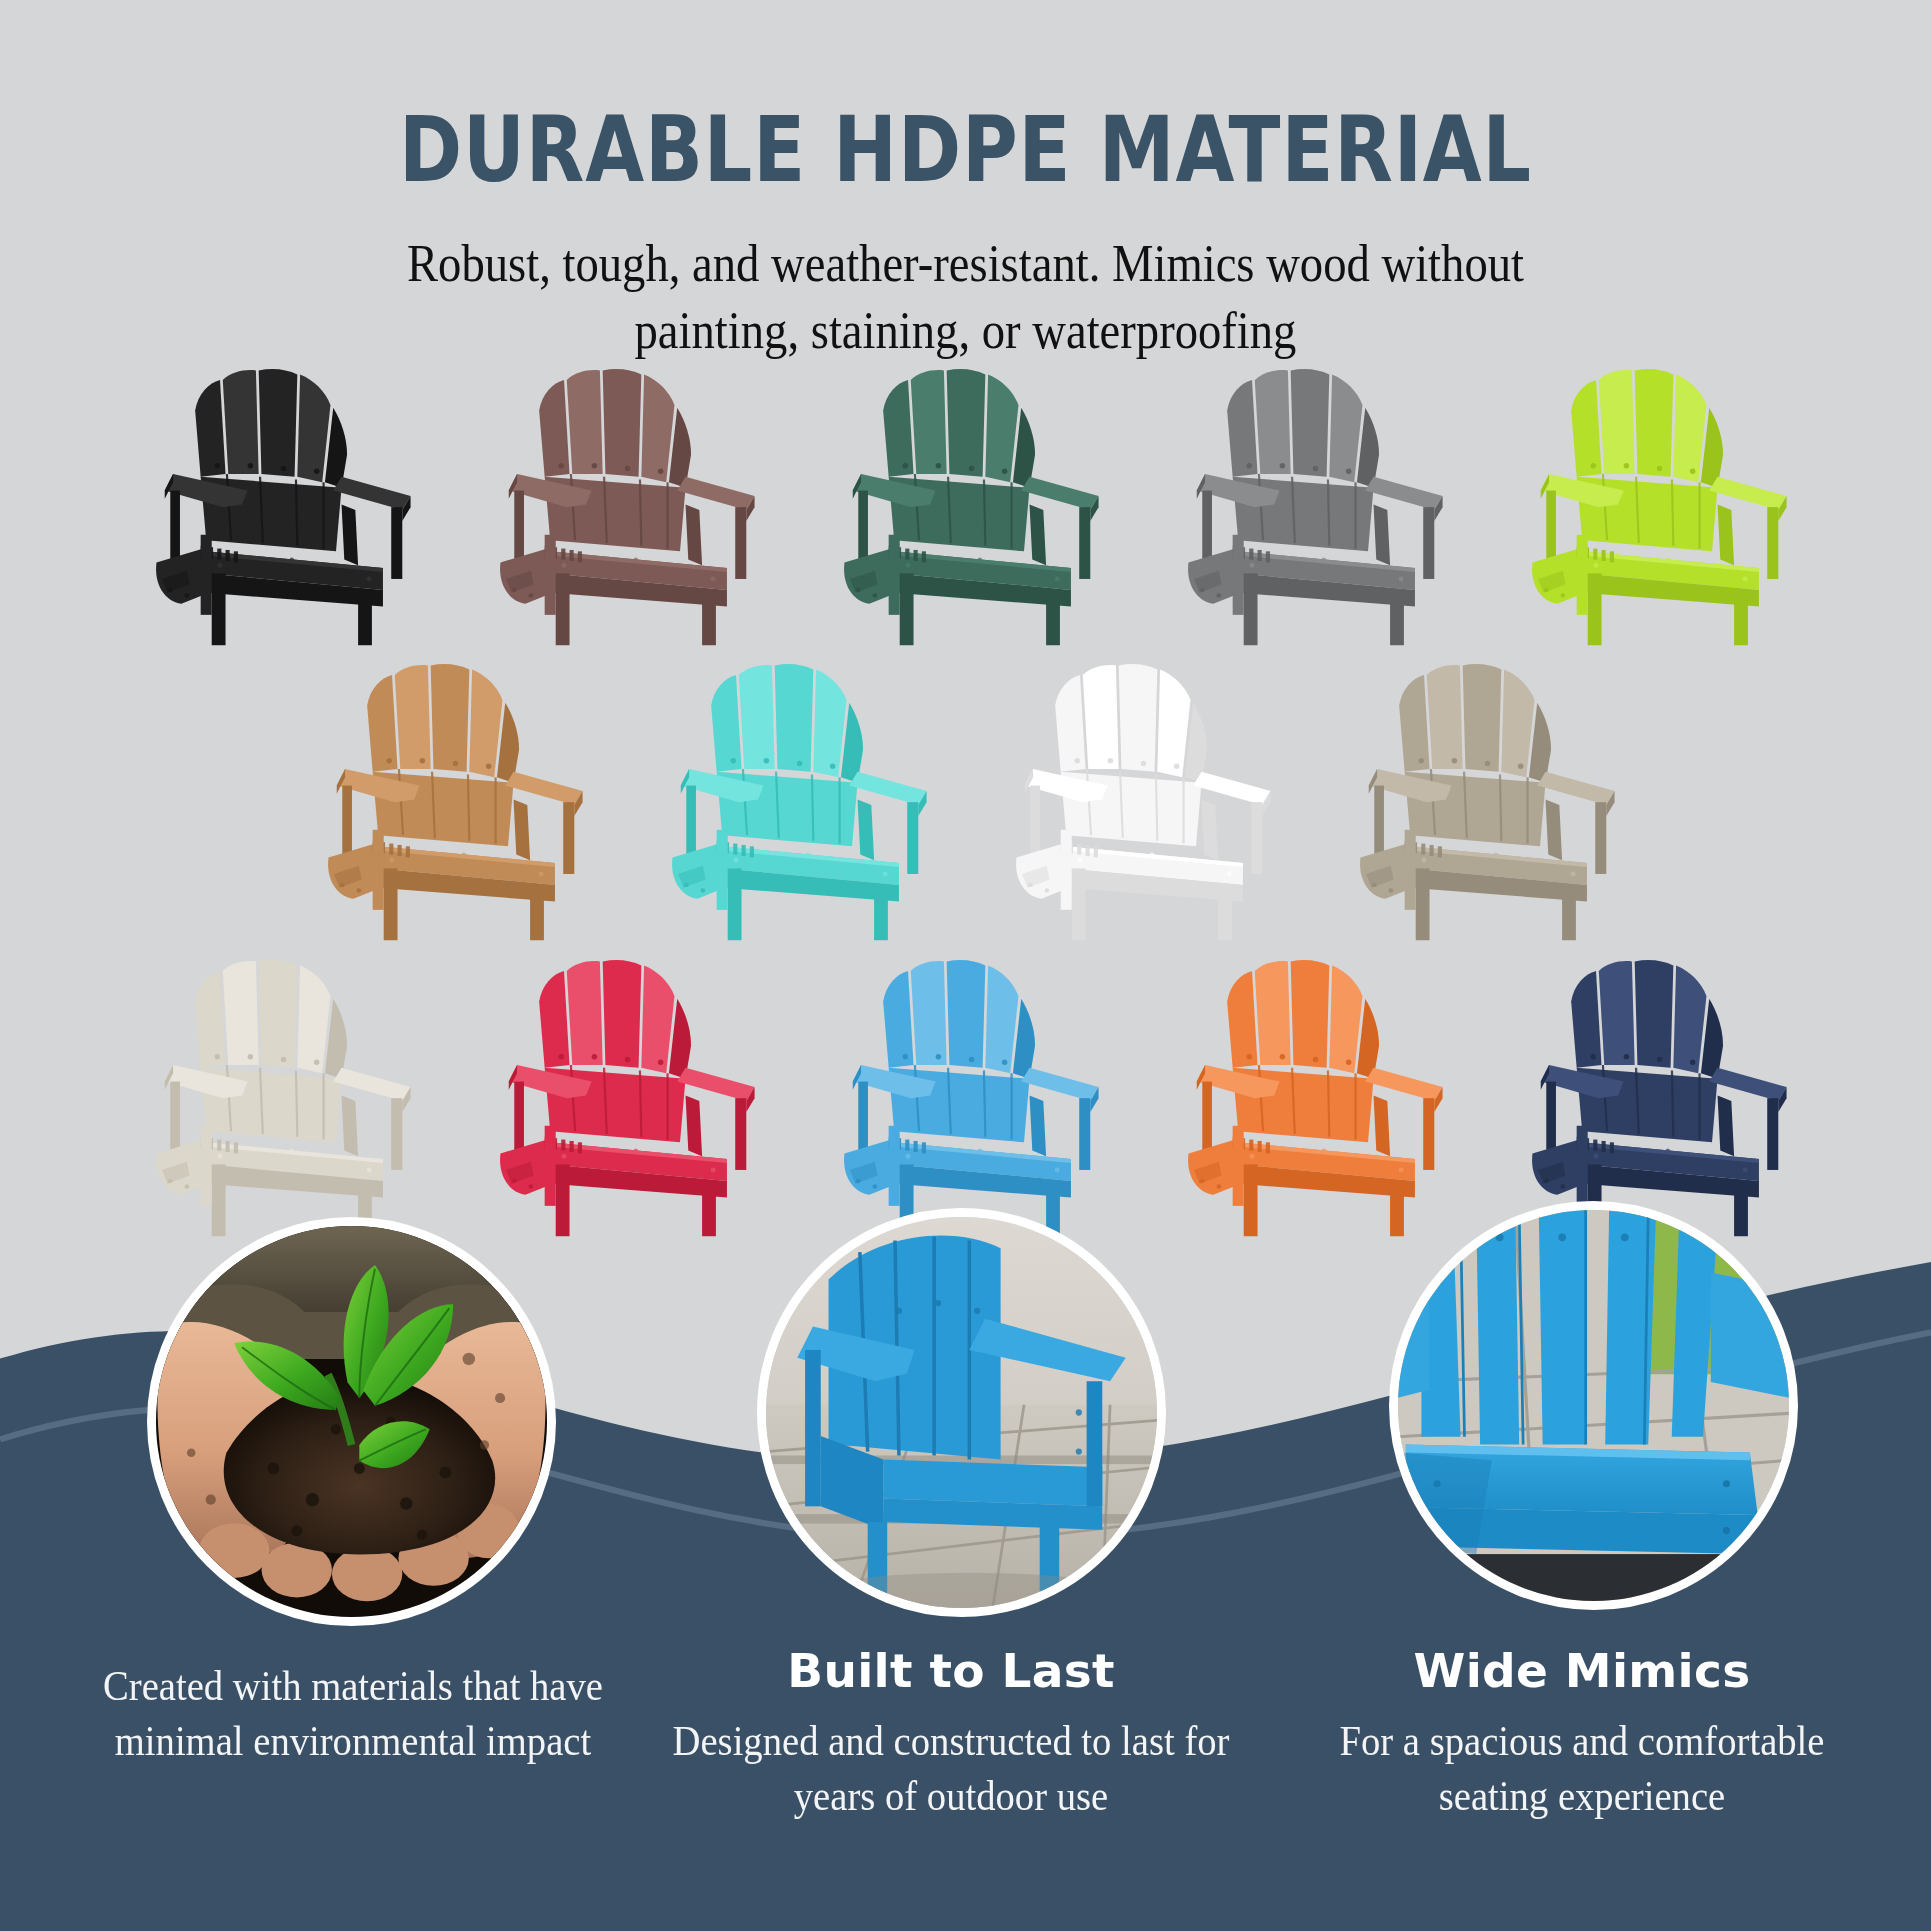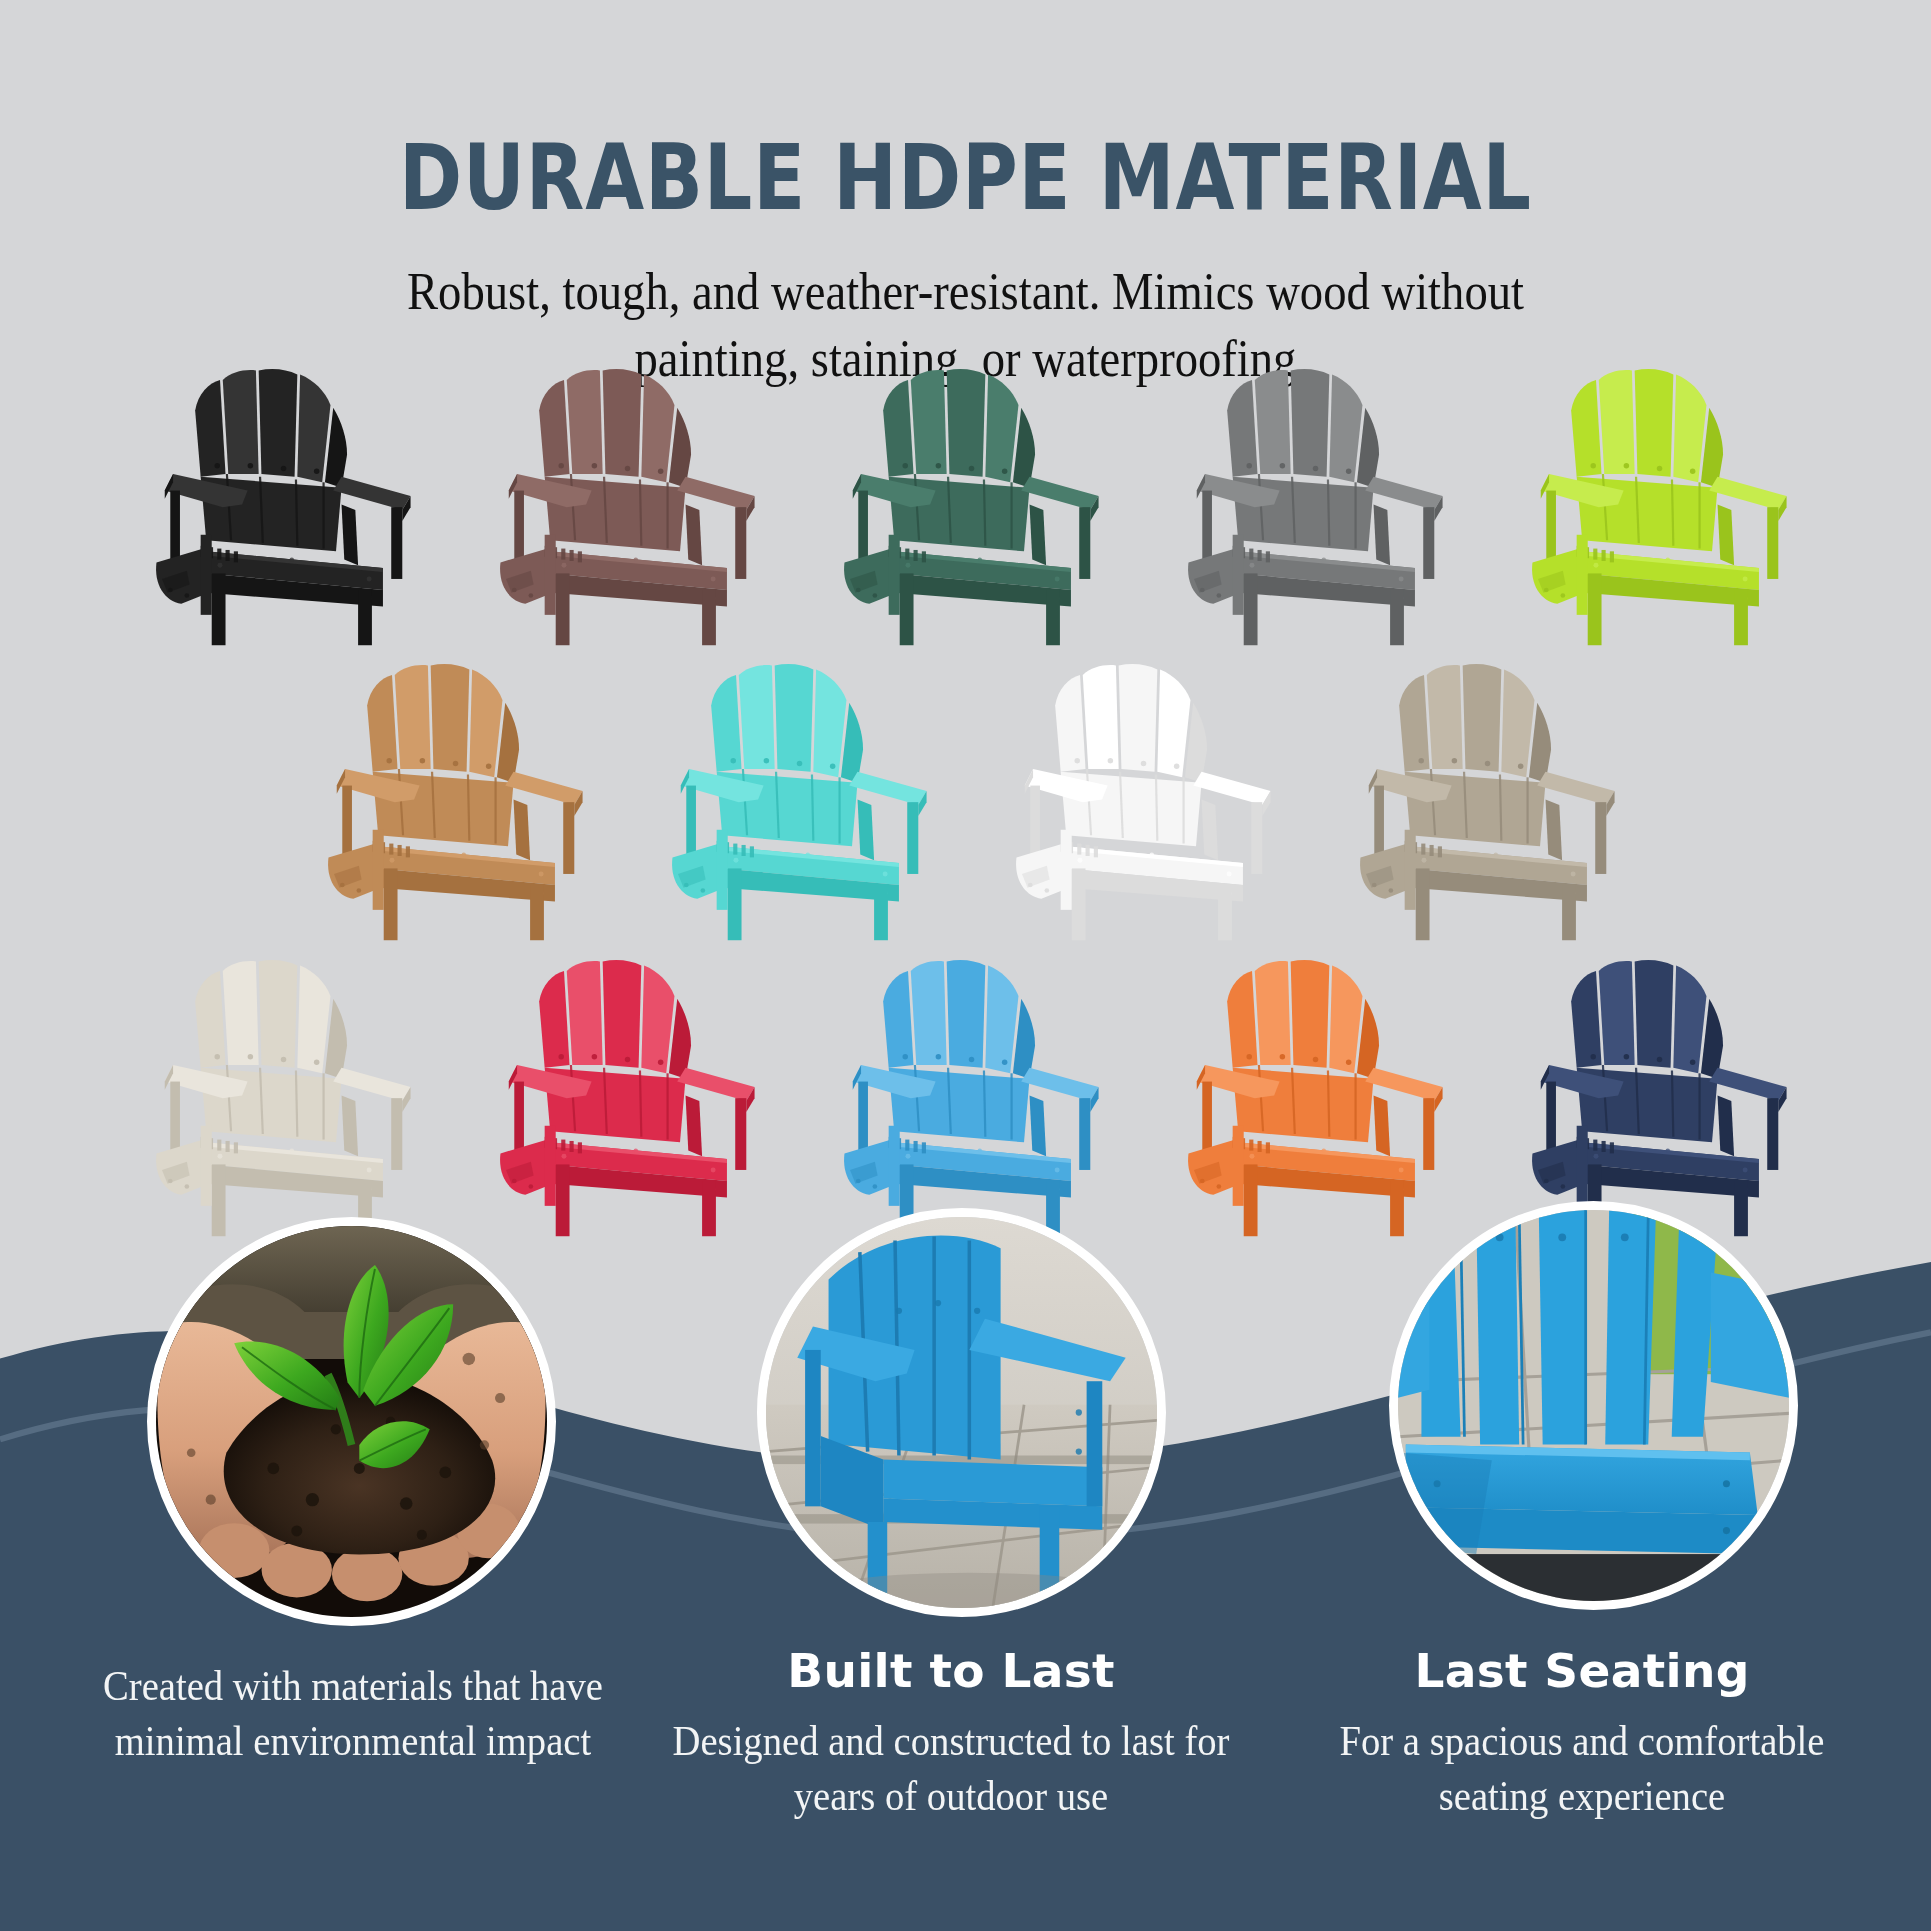--- a/index.html
+++ b/index.html
@@ -5,21 +5,21 @@
   html,body{margin:0;padding:0;}
   body{
     width:1931px;height:1931px;
     background:#d5d6d8;
     font-family:"Liberation Sans",sans-serif;
     overflow:hidden;position:relative;
   }
   #stage{position:absolute;inset:0;width:1931px;height:1931px;overflow:hidden;}
 
   
-  .header{position:absolute;top:0;left:0;width:1931px;text-align:center;margin-top:28px;}
+  .header{position:absolute;top:0;left:0;width:1931px;text-align:center;}
   .title{
     margin:0;padding-top:104px;
     font-family:"Liberation Sans Narrow","DejaVu Sans Condensed","Liberation Sans",sans-serif;
     font-weight:700;font-size:91px;letter-spacing:0.9px;
     color:#3a5367;line-height:1.0;
     transform:scaleX(.93);
   }
   .subtitle{
     margin:0 auto;padding-top:35px;max-width:1369px;
     font-family:"Liberation Serif","DejaVu Serif",serif;
@@ -1220,19 +1220,19 @@
 
   <div class="captions">
     <div class="cap p1">
       <p>Created with materials that have minimal environmental impact</p>
     </div>
     <div class="cap p2">
       <h3>Built to Last</h3>
       <p>Designed and constructed to last for years of outdoor use</p>
     </div>
     <div class="cap p3">
-      <h3>Last Seating</h3>
+      <h3>Wide Mimics</h3>
       <p>For a spacious and comfortable seating experience</p>
     </div>
   </div>
 
 </div>
 
 
 </body></html>

